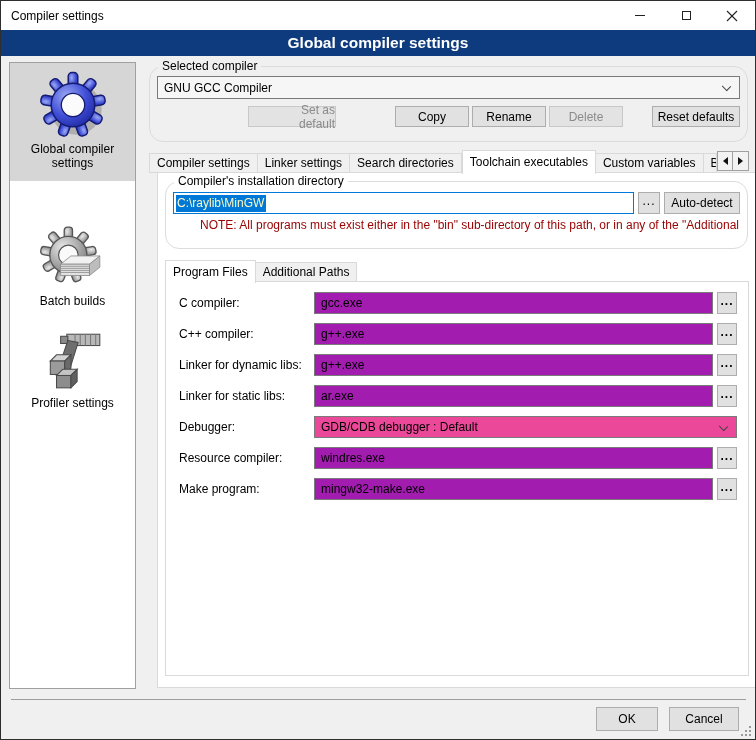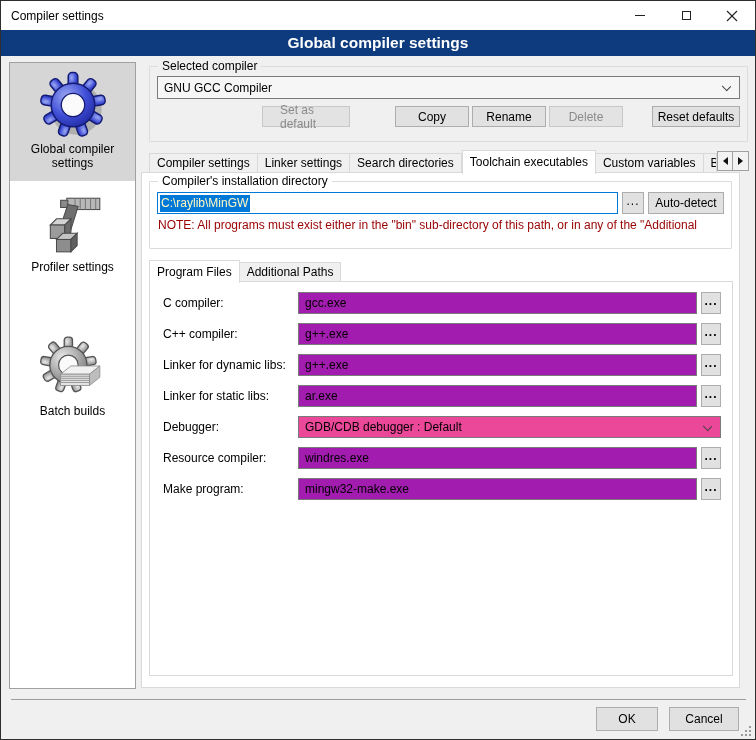--- a/index.html
+++ b/index.html
@@ -29,37 +29,37 @@
   .side-item .icon { display:block; margin:0 auto; }
   .side-item .lbl { display:block; margin-top:3px; line-height:14px; }
   .side-item.sel { background:#d6d6d6; }
   .item-1 { height:118px; }
   .item-2 { height:108px; margin-top:2px; }
   .item-3 { height:100px; margin-top:36px; }
 
   
   .main { position:absolute; left:140px; top:4px; width:608px; }
 
-  .groupbox { position:relative; border:1px solid #dcdcdc; border-radius:1px; }
+  .groupbox { position:relative; border:1px solid #dcdcdc; border-radius:14px;text-align:right; }
   .groupbox > .gb-label { position:absolute; top:-8px; left:8px; padding:0 4px; background:#f0f0f0; }
   .gb1 { margin-left:8px; margin-top:6px; width:599px; height:76px; }
 
   .combo { height:23px; border:1px solid #7a7a7a; background:#f6f6f6; display:flex;
            align-items:center; padding-left:6px; position:relative; cursor:default; }
   .gb1 .combo { margin:9px 7px 0 7px; }
   .chev { position:absolute; right:9px; top:7px; width:7px; height:7px;
           border-right:1px solid #444; border-bottom:1px solid #444;
           transform: rotate(45deg) scaleY(0.9); transform-origin:center; margin-top:-1px; }
 
   .btn { height:21px; background:#e1e1e1; border:1px solid #adadad; font-size:12px;
          display:flex; align-items:center; justify-content:center;
          font-family:"Liberation Sans", sans-serif; cursor:default; }
   .btn.disabled { border-color:#c8c8c8; color:#8a8a8a; background:#e3e3e3; }
   .btnrow { display:flex; justify-content:flex-end; margin:7px 7px 0 7px; gap:3px; }
-  .b-setdef { width:88px; margin-right:42px;padding-left:17px; }
+  .b-setdef { width:88px; margin-right:56px;padding-left:17px; }
   .b-copy, .b-rename, .b-delete { width:74px; }
   .b-reset { width:88px; margin-left:26px; }
 
   
   .tabstrip { margin-left:8px; margin-top:7px; height:24px; display:flex; align-items:flex-end;
               position:relative; z-index:2; }
   .tab { height:20px; line-height:18px; padding:0 7px; background:#f0f0f0;
          border:1px solid #d9d9d9; border-left:none; white-space:nowrap; cursor:default; }
   .tab:first-child { border-left:1px solid #d9d9d9; }
   .tab.active { height:24px; line-height:22px; background:#fff; border-left:1px solid #d9d9d9;
@@ -67,21 +67,21 @@
   .tab.clip { width:33px; padding-right:0; overflow:hidden; }
   .tab-arrows { margin-left:auto; display:flex; margin-bottom:2px; }
   .arrow-btn { width:16px; height:20px; background:#f2f2f2; border:1px solid #a0a0a0;
                display:flex; align-items:center; justify-content:center; }
   .arrow-btn + .arrow-btn { border-left:none; }
   .tri-l { width:0; height:0; border-top:4px solid transparent; border-bottom:4px solid transparent;
            border-right:5px solid #111; }
   .tri-r { width:0; height:0; border-top:4px solid transparent; border-bottom:4px solid transparent;
            border-left:5px solid #111; }
 
-  .tabpage { margin-left:0; margin-top:-1px; width:599px; height:516px; background:#fff;
+  .tabpage { margin-left:16px; margin-top:-1px; width:599px; height:516px; background:#fff;
              border:1px solid #d9d9d9; position:relative; z-index:1; }
 
   .gb2 { margin:8px 7px 0 7px; height:68px; border-color:#dcdcdc; }
   .gb2 > .gb-label { background:#fff; }
   .dirrow { display:flex; margin:10px 7px 0 7px; height:22px; gap:4px; }
   .pathbox { flex:1; border:1px solid #0078d7; background:#fff; display:flex;
              align-items:center; padding-left:2px; overflow:hidden; }
   .pathbox .selcaret { background:#0078d7; color:#fef9c3; padding:1px 2px 2px 1px; white-space:nowrap; }
   .b-dots { width:22px; height:22px; }
   .b-auto { width:76px; height:22px; }
@@ -162,44 +162,20 @@
               <rect x="27.5" y="1.5" width="9" height="16" rx="3.5" transform="rotate(280 32 32)"></rect>
               <rect x="27.5" y="1.5" width="9" height="16" rx="3.5" transform="rotate(320 32 32)"></rect>
             </g>
             <circle cx="32" cy="32" r="20.5"></circle>
           </g>
           <circle cx="32" cy="32" r="11" fill="#fbfbfb" stroke="#141b72" stroke-width="1.2"></circle>
         </svg>
         <span class="lbl">Global compiler settings</span>
       </div>
 
-      <div class="side-item item-2">
-        <svg class="icon" width="66" height="66" viewBox="0 0 64 64">
-          <g stroke="#4a4a4a" stroke-width="1">
-            <rect x="26" y="7" width="32" height="11" fill="#b8b8b8"></rect>
-            <rect x="20" y="9" width="7" height="7" fill="#8a8a8a"></rect>
-            <line x1="34" y1="7" x2="34" y2="18" stroke="#777"></line>
-              <line x1="39" y1="7" x2="39" y2="18" stroke="#777"></line>
-            <line x1="44" y1="7" x2="44" y2="18" stroke="#777"></line>
-              <line x1="49" y1="7" x2="49" y2="18" stroke="#777"></line>
-            <line x1="54" y1="7" x2="54" y2="18" stroke="#777"></line>
-            <path d="M27 13 L37 15 L26 50 L16 46 Z" fill="#6e6e6e"></path>
-          </g>
-          <g stroke="#4a4a4a" stroke-width="1">
-            <path d="M10 33 L24 33 L30 27 L16 27 Z" fill="#d2d2d2"></path>
-            <rect x="10" y="33" width="14" height="13" fill="#9b9b9b"></rect>
-            <path d="M24 33 L30 27 L30 40 L24 46 Z" fill="#6a6a6a"></path>
-            <path d="M16 47 L30 47 L36 41 L22 41 Z" fill="#c4c4c4"></path>
-            <rect x="16" y="47" width="14" height="12" fill="#8d8d8d"></rect>
-            <path d="M30 47 L36 41 L36 53 L30 59 Z" fill="#5f5f5f"></path>
-          </g>
-        </svg>
-        <span class="lbl">Profiler settings</span>
-      </div>
-
       <div class="side-item item-3">
         <svg class="icon" width="66" height="66" viewBox="0 0 64 64">
           <defs>
             <radialGradient id="gg1" cx="35%" cy="30%" r="80%">
               <stop offset="0%" stop-color="#e8e8e8"></stop>
                 <stop offset="55%" stop-color="#a8a8a8"></stop>
                 <stop offset="100%" stop-color="#7a7a7a"></stop>
             </radialGradient>
           </defs>
           <g fill="url(#gg1)" stroke="#555" stroke-width="1.3">
@@ -222,20 +198,44 @@
             <rect x="20" y="38" width="28" height="11" fill="#e3e3e3"></rect>
             <path d="M48 38 L58 30 L58 41 L48 49 Z" fill="#bdbdbd"></path>
             <line x1="20" y1="40" x2="48" y2="40"></line>
               <line x1="20" y1="42" x2="48" y2="42"></line>
             <line x1="20" y1="44" x2="48" y2="44"></line>
               <line x1="20" y1="46" x2="48" y2="46"></line>
           </g>
         </svg>
         <span class="lbl">Batch builds</span>
       </div>
+
+      <div class="side-item item-2">
+        <svg class="icon" width="66" height="66" viewBox="0 0 64 64">
+          <g stroke="#4a4a4a" stroke-width="1">
+            <rect x="26" y="7" width="32" height="11" fill="#b8b8b8"></rect>
+            <rect x="20" y="9" width="7" height="7" fill="#8a8a8a"></rect>
+            <line x1="34" y1="7" x2="34" y2="18" stroke="#777"></line>
+              <line x1="39" y1="7" x2="39" y2="18" stroke="#777"></line>
+            <line x1="44" y1="7" x2="44" y2="18" stroke="#777"></line>
+              <line x1="49" y1="7" x2="49" y2="18" stroke="#777"></line>
+            <line x1="54" y1="7" x2="54" y2="18" stroke="#777"></line>
+            <path d="M27 13 L37 15 L26 50 L16 46 Z" fill="#6e6e6e"></path>
+          </g>
+          <g stroke="#4a4a4a" stroke-width="1">
+            <path d="M10 33 L24 33 L30 27 L16 27 Z" fill="#d2d2d2"></path>
+            <rect x="10" y="33" width="14" height="13" fill="#9b9b9b"></rect>
+            <path d="M24 33 L30 27 L30 40 L24 46 Z" fill="#6a6a6a"></path>
+            <path d="M16 47 L30 47 L36 41 L22 41 Z" fill="#c4c4c4"></path>
+            <rect x="16" y="47" width="14" height="12" fill="#8d8d8d"></rect>
+            <path d="M30 47 L36 41 L36 53 L30 59 Z" fill="#5f5f5f"></path>
+          </g>
+        </svg>
+        <span class="lbl">Profiler settings</span>
+      </div>
     </div>
 
     <div class="main">
 
       <div class="groupbox gb1">
         <span class="gb-label">Selected compiler</span>
         <div class="combo">
           <span>GNU GCC Compiler</span>
           <span class="chev"></span>
         </div>

